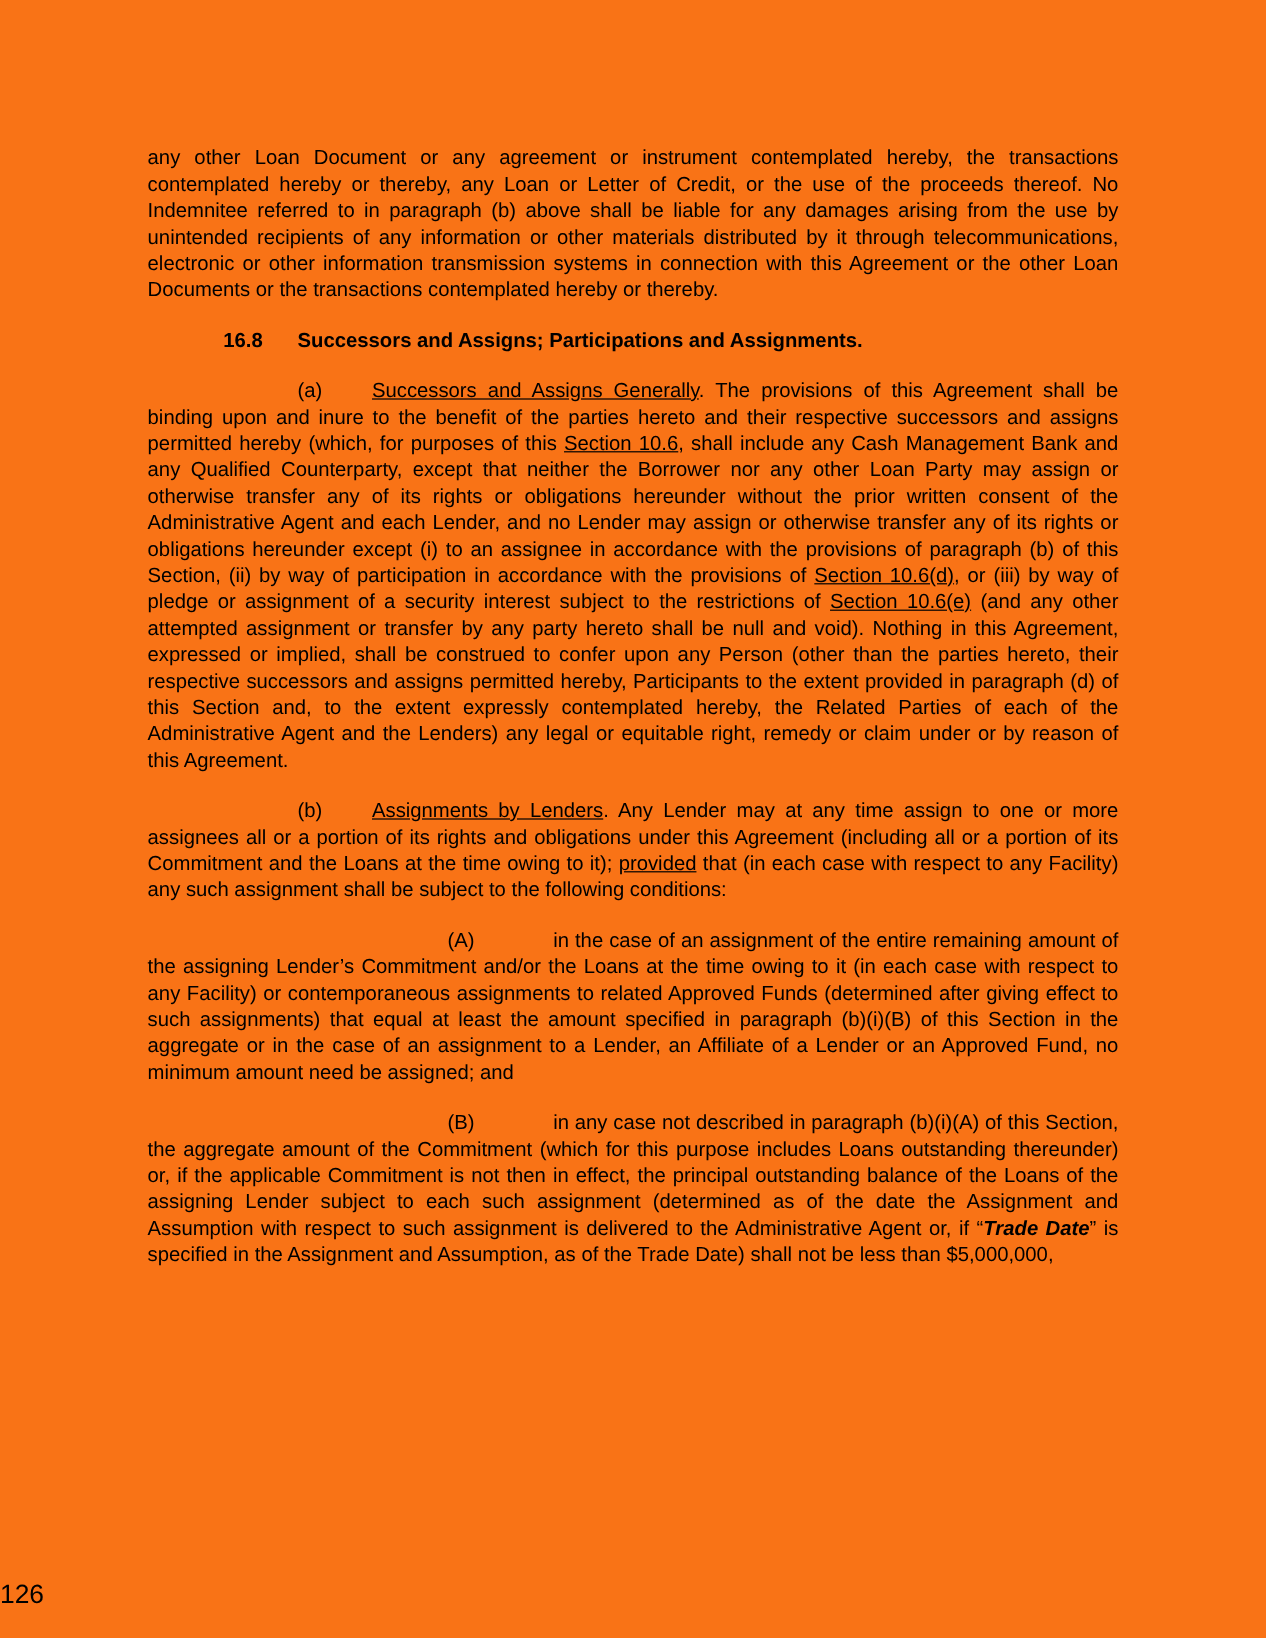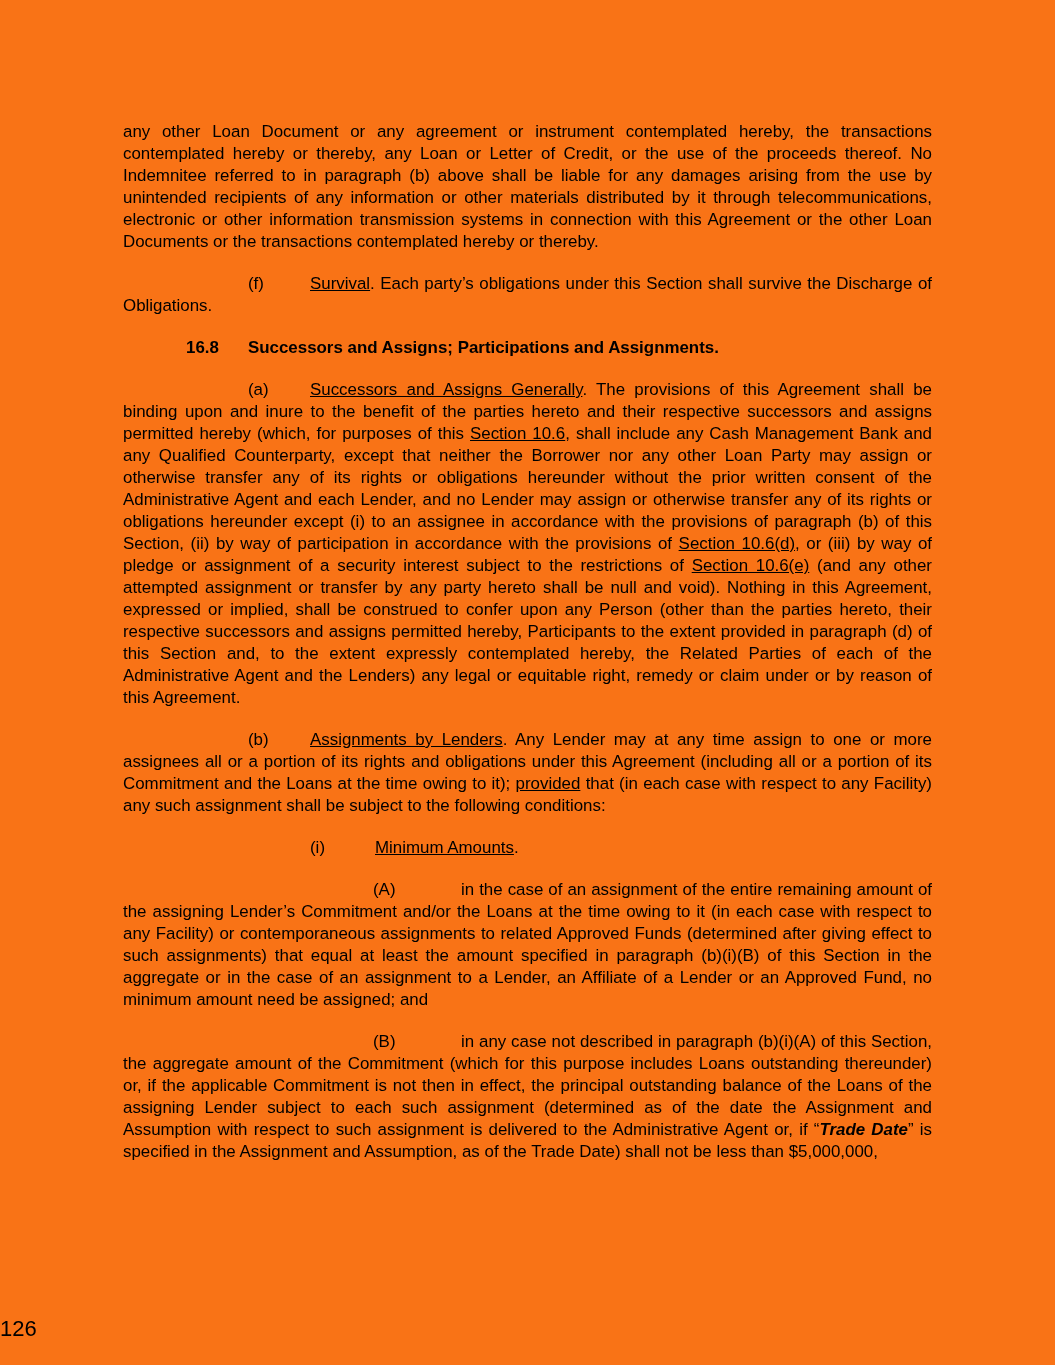--- a/index.html
+++ b/index.html
@@ -48,24 +48,22 @@
     line-height: 22px;
     margin-top: 41px;
   }
 </style>
 </head>
 <body>
 
 <div class="page">
   <div class="content">
       <p class="para p-0"><span>any other Loan Document or any agreement or instrument contemplated hereby, the transactions contemplated hereby or thereby, any Loan or Letter of Credit, or the use of the proceeds thereof.  No Indemnitee referred to in paragraph (b) above shall be liable for any damages arising from the use by unintended recipients of any information or other materials distributed by it through telecommunications, electronic or other information transmission systems in connection with this Agreement or the other Loan Documents or the transactions contemplated hereby or thereby.</span></p>
-      <p class="para p-1"><span class="label">(f)</span><span class="u">Survival</span><span>.  Each party’s obligations under this Section shall survive the Discharge of Obligations.</span></p>
       <p class="para p-h"><span class="label b">16.8</span><span class="b">Successors and Assigns; Participations and Assignments.</span></p>
       <p class="para p-1"><span class="label">(a)</span><span class="u">Successors and Assigns Generally</span><span>.  The provisions of this Agreement shall be binding upon and inure to the benefit of the parties hereto and their respective successors and assigns permitted hereby (which, for purposes of this </span><span class="u">Section 10.6</span><span>, shall include any Cash Management Bank and any Qualified Counterparty, except that neither the Borrower nor any other Loan Party may assign or otherwise transfer any of its rights or obligations hereunder without the prior written consent of the Administrative Agent and each Lender, and no Lender may assign or otherwise transfer any of its rights or obligations hereunder except (i) to an assignee in accordance with the provisions of paragraph (b) of this Section, (ii) by way of participation in accordance with the provisions of </span><span class="u">Section 10.6(d)</span><span>, or (iii) by way of pledge or assignment of a security interest subject to the restrictions of </span><span class="u">Section 10.6(e)</span><span> (and any other attempted assignment or transfer by any party hereto shall be null and void).  Nothing in this Agreement, expressed or implied, shall be construed to confer upon any Person (other than the parties hereto, their respective successors and assigns permitted hereby, Participants to the extent provided in paragraph (d) of this Section and, to the extent expressly contemplated hereby, the Related Parties of each of the Administrative Agent and the Lenders) any legal or equitable right, remedy or claim under or by reason of this Agreement.</span></p>
       <p class="para p-1"><span class="label">(b)</span><span class="u">Assignments by Lenders</span><span>.  Any Lender may at any time assign to one or more assignees all or a portion of its rights and obligations under this Agreement (including all or a portion of its Commitment and the Loans at the time owing to it); </span><span class="u">provided</span><span> that (in each case with respect to any Facility) any such assignment shall be subject to the following conditions:</span></p>
-      <p class="para p-2"><span class="label">(i)</span><span class="u">Minimum Amounts</span><span>.</span></p>
       <p class="para p-3"><span class="label">(A)</span><span>in the case of an assignment of the entire remaining amount of the assigning Lender’s Commitment and/or the Loans at the time owing to it (in each case with respect to any Facility) or contemporaneous assignments to related Approved Funds (determined after giving effect to such assignments) that equal at least the amount specified in paragraph (b)(i)(B) of this Section in the aggregate or in the case of an assignment to a Lender, an Affiliate of a Lender or an Approved Fund, no minimum amount need be assigned; and</span></p>
       <p class="para p-3"><span class="label">(B)</span><span>in any case not described in paragraph (b)(i)(A) of this Section, the aggregate amount of the Commitment (which for this purpose includes Loans outstanding thereunder) or, if the applicable Commitment is not then in effect, the principal outstanding balance of the Loans of the assigning Lender subject to each such assignment (determined as of the date the Assignment and Assumption with respect to such assignment is delivered to the Administrative Agent or, if “</span><span class="bi">Trade Date</span><span>” is specified in the Assignment and Assumption, as of the Trade Date) shall not be less than $5,000,000,</span></p>
     </div>
   <div class="footer">
     <span>126</span>
   </div>
 </div>
 
 </body></html>

